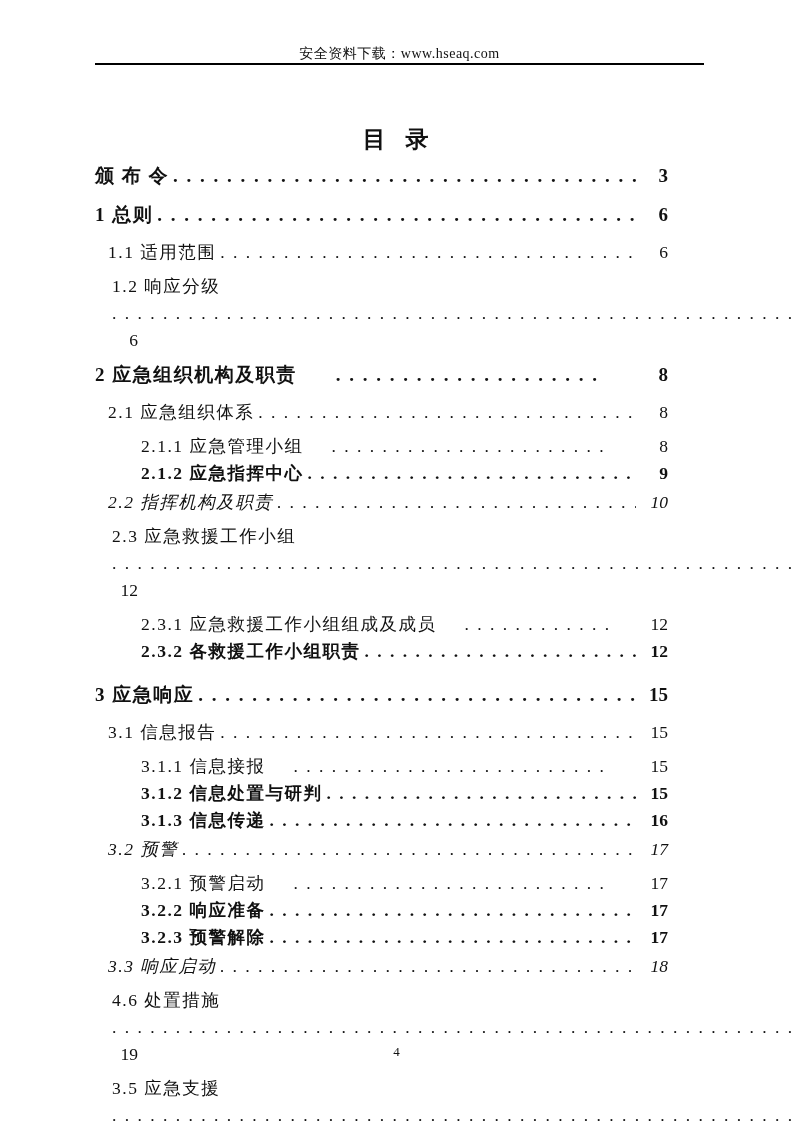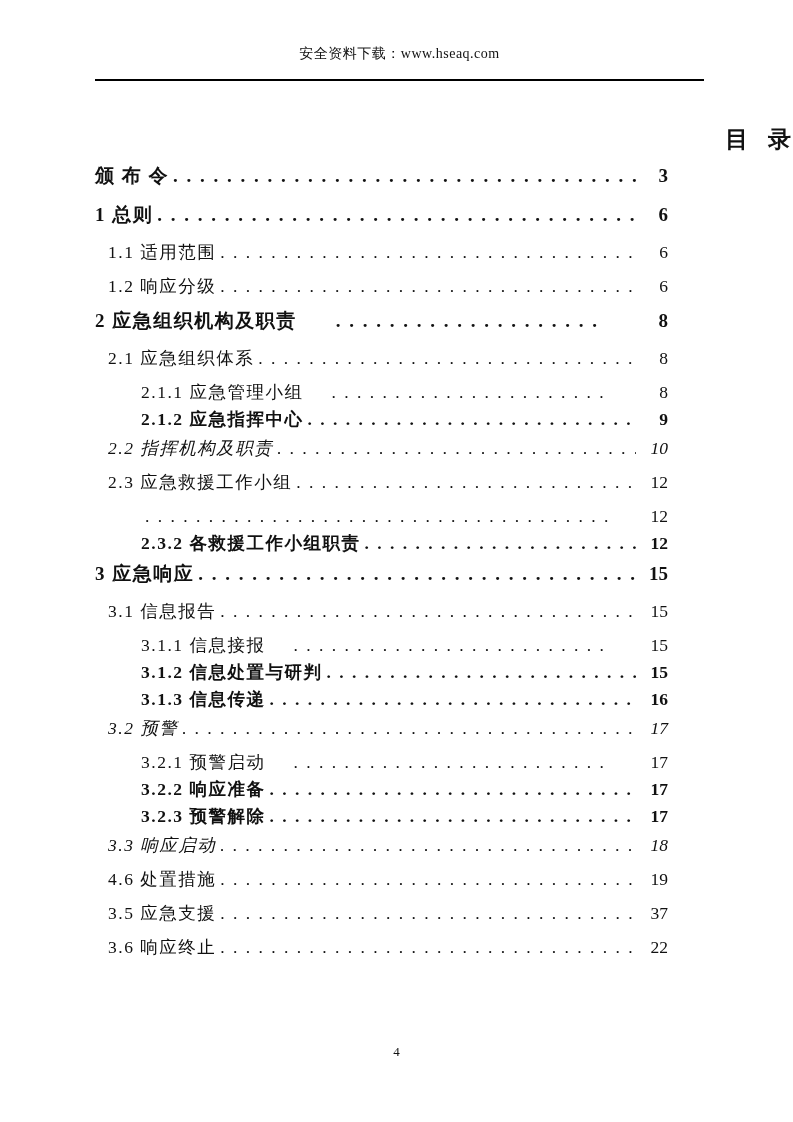--- a/index.html
+++ b/index.html
@@ -19,32 +19,32 @@
 
   
   .header {
     position: absolute;
     top: 45px;
     left: 95px;
     width: 609px;
     text-align: center;
     font-size: 14px;
     letter-spacing: 0.5px;
-    padding-bottom: 16px;
+    padding-bottom: 0;
     border-bottom: 2px solid #000000;
   }
 
   
   .title {
     position: absolute;
     top: 124px;
     left: 0;
     width: 793px;
     margin: 0;
-    text-align: right;
+    text-align: center;
     font-size: 23px;
     font-weight: bold;
     letter-spacing: 2px;
     word-spacing: 10px;
     line-height: 32px;
   }
 
   
   .toc {
     position: absolute;
@@ -82,26 +82,26 @@
   
   .toc-row.l0 { font-weight: bold; font-size: 19px; padding-left: 0; }
   .toc-row.l1 { padding-left: 13px; }
   .toc-row.l2 { padding-left: 46px; }
 
   
   .toc-row { margin-top: 6px; }
   .toc-row:first-of-type { margin-top: 0; }
   .l0 + .l0 { margin-top: 12px; }
   .l0 + .l1 { margin-top: 11px; }
-  .l1 + .l1 { margin-top: 7px; }
+  .l1 + .l1 { margin-top: 7px; flex-direction: column; }
   .l1 + .l0 { margin-top: 7px; gap: 35px; }
   .l1 + .l2 { margin-top: 7px; gap: 24px; }
   .l2 + .l2 { margin-top: 0; font-weight: bold; }
   .l2 + .l1 { margin-top: 2px; font-style: italic; }
-  .l2 + .l0 { margin-top: 3px; align-items: flex-end; }
+  .l2 + .l0 { margin-top: 16px; align-items: flex-end; }
 
   
   .footer {
     position: absolute;
     top: 1042px;
     left: 0;
     width: 793px;
     text-align: center;
     font-size: 13px;
     line-height: 20px;
@@ -174,20 +174,21 @@
         <span class="pagenum">10</span>
       </div>
 
       <div class="toc-row l1">
         <span class="label">2.3 应急救援工作小组</span>
         <span class="dots"></span>
         <span class="pagenum">12</span>
       </div>
 
       <div class="toc-row l2">
+        <span class="label">2.3.1 应急救援工作小组组成及成员</span>
         <span class="dots"></span>
         <span class="pagenum">12</span>
       </div>
 
       <div class="toc-row l2">
         <span class="label">2.3.2 各救援工作小组职责</span>
         <span class="dots"></span>
         <span class="pagenum">12</span>
       </div>
 

